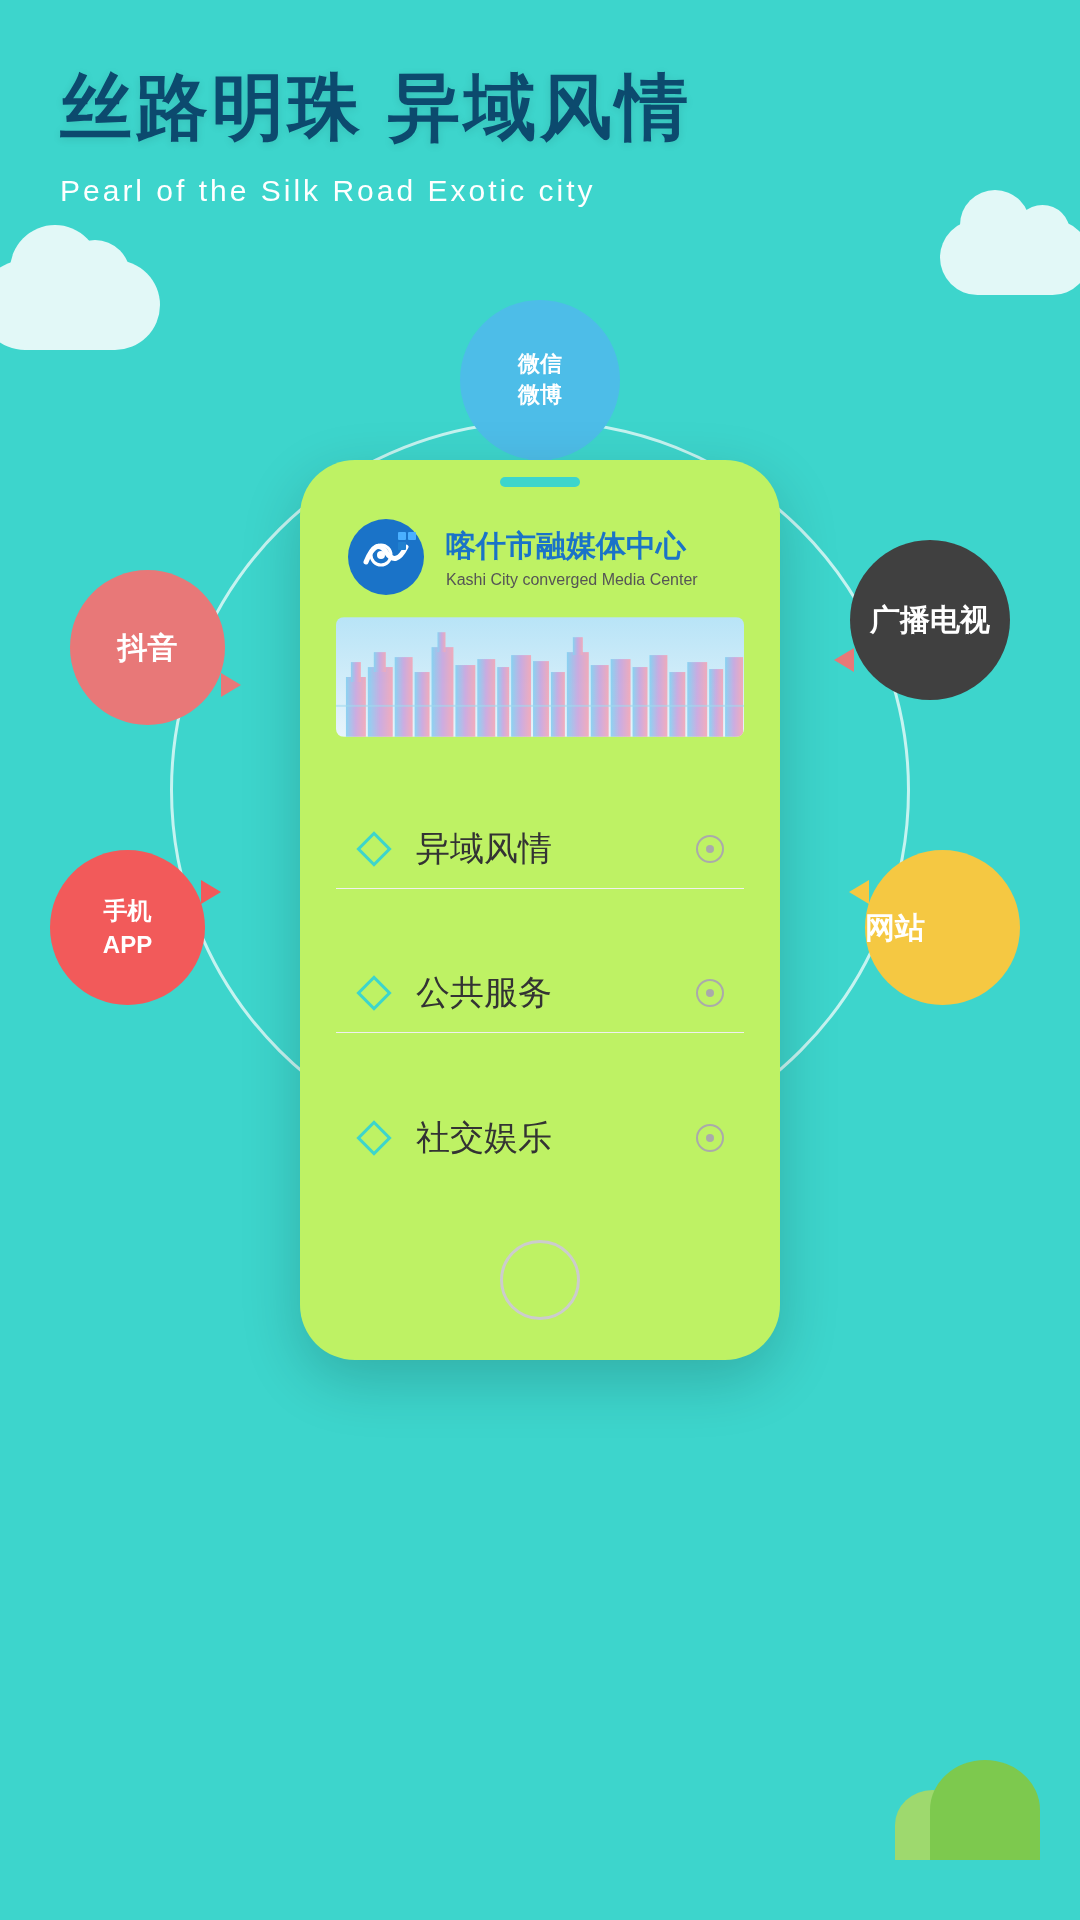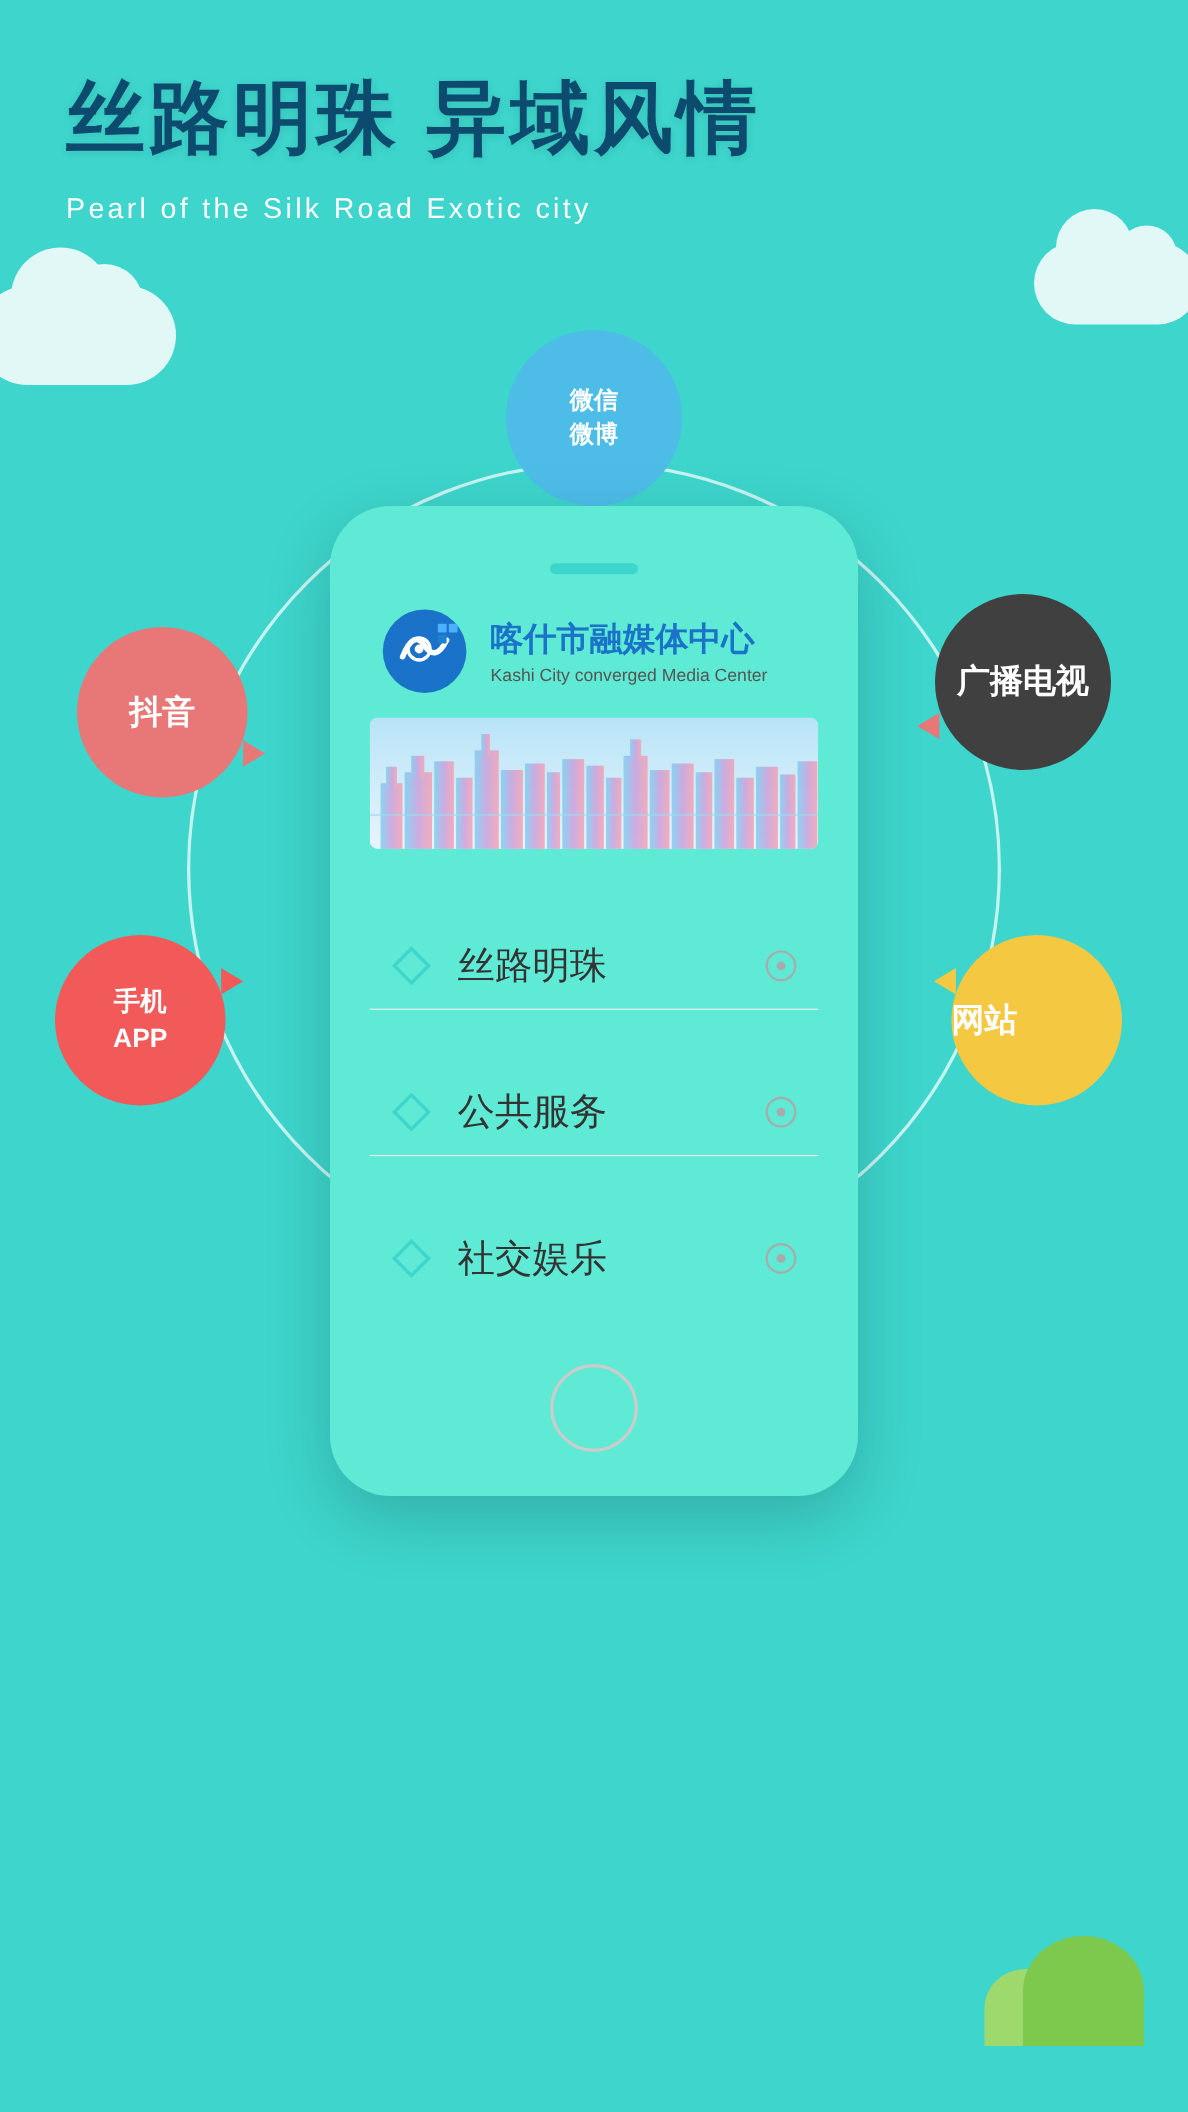--- a/index.html
+++ b/index.html
@@ -109,21 +109,21 @@
       right: 60px;
     }
     .header-chinese {
       font-size: 72px;
       font-weight: bold;
       color: #0c4a6e;
       letter-spacing: 4px;
       text-shadow: 0 2px 8px rgba(0,0,0,0.1);
     }
     .header-english {
-      font-size: 26px;
+      font-size: 30px;
       color: white;
       letter-spacing: 3px;
       margin-top: 18px;
       font-weight: 300;
     }
 
     
     .phone-area {
       position: absolute;
       top: 340px;
@@ -299,27 +299,27 @@
     }
 
     
     .phone {
       position: absolute;
       top: 120px;
       left: 50%;
       transform: translateX(-50%);
       width: 480px;
       height: 900px;
-      background: #5eead4;
+      background: #bef264;
       border-radius: 55px;
       box-shadow: 0 20px 60px rgba(0,0,0,0.18);
       display: flex;
       flex-direction: column;
       align-items: center;
-      padding: 52px 36px 40px;
+      padding: 17px 36px 40px;
       overflow: hidden;
     }
 
     
     .phone-speaker {
       width: 80px;
       height: 10px;
       background: #3dd5cc;
       border-radius: 5px;
       margin-bottom: 30px;
@@ -563,21 +563,21 @@
         <rect x="0" y="88" width="410" height="2" fill="#a0d8ef" opacity="0.6"></rect>
       </svg>
     </div>
 
     <div class="phone-menu">
 
       <div class="menu-item">
         <svg class="menu-diamond" viewBox="0 0 36 36">
           <rect x="7" y="7" width="22" height="22" transform="rotate(45 18 18)" fill="none" stroke="#3dd5cc" stroke-width="3"></rect>
         </svg>
-        <span class="menu-label">丝路明珠</span>
+        <span class="menu-label">异域风情</span>
         <div class="menu-dot"></div>
       </div>
 
       <div class="menu-item">
         <svg class="menu-diamond" viewBox="0 0 36 36">
           <rect x="7" y="7" width="22" height="22" transform="rotate(45 18 18)" fill="none" stroke="#3dd5cc" stroke-width="3"></rect>
         </svg>
         <span class="menu-label">公共服务</span>
         <div class="menu-dot"></div>
       </div>

